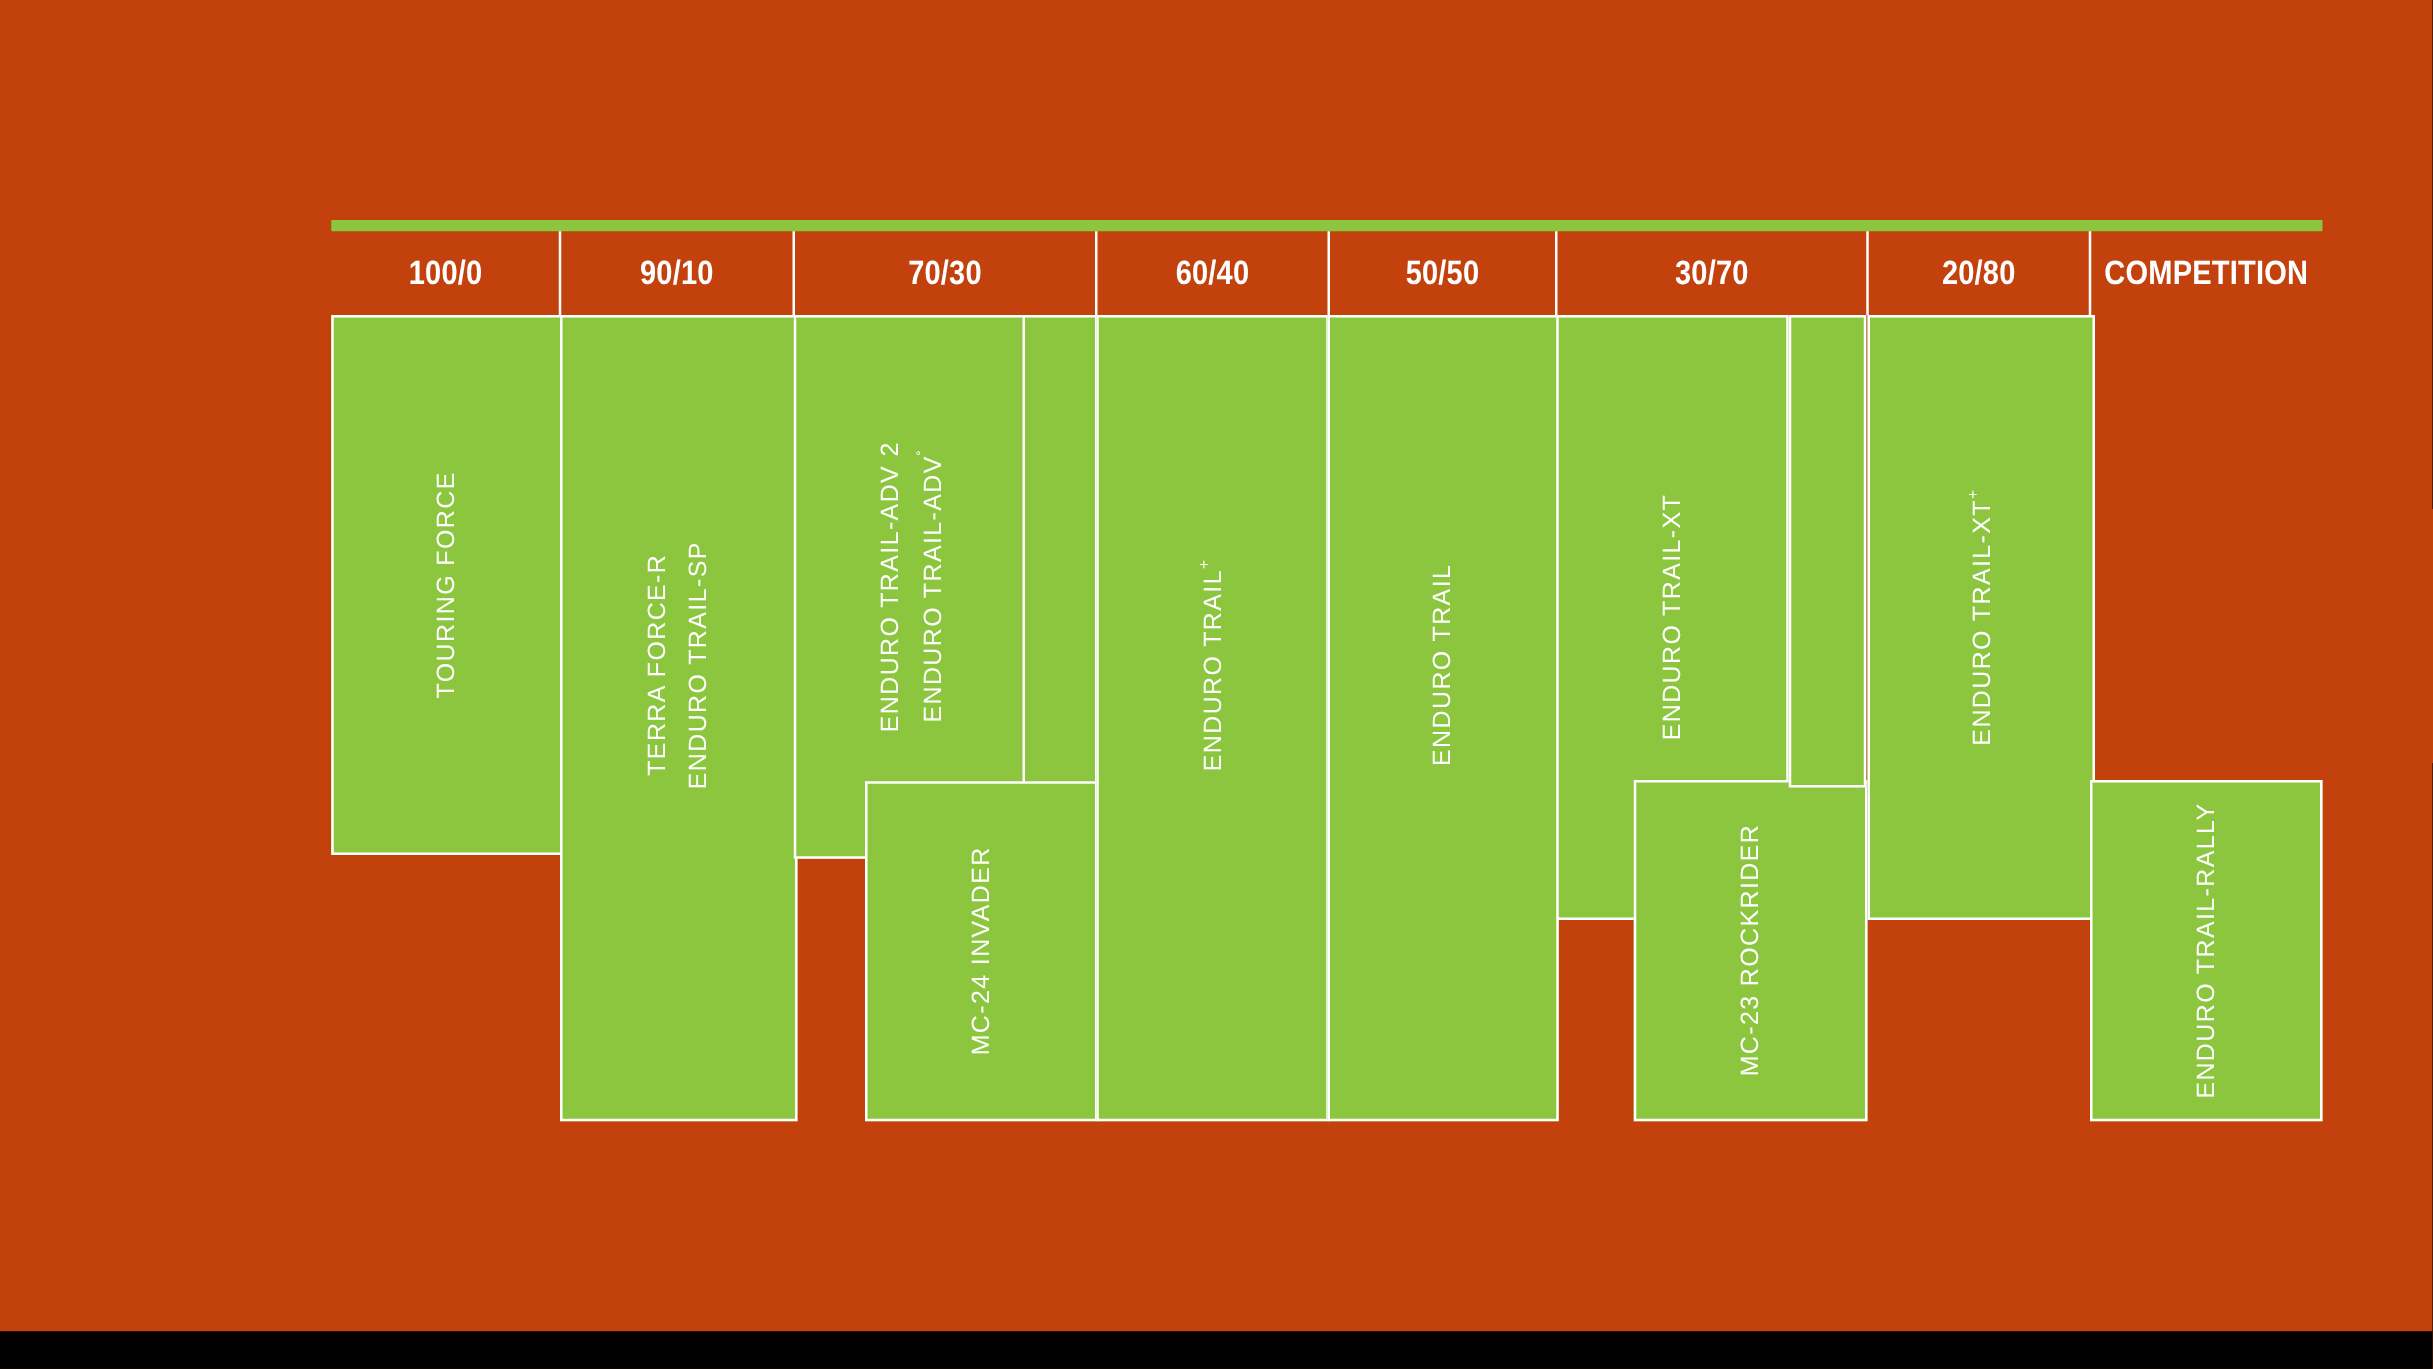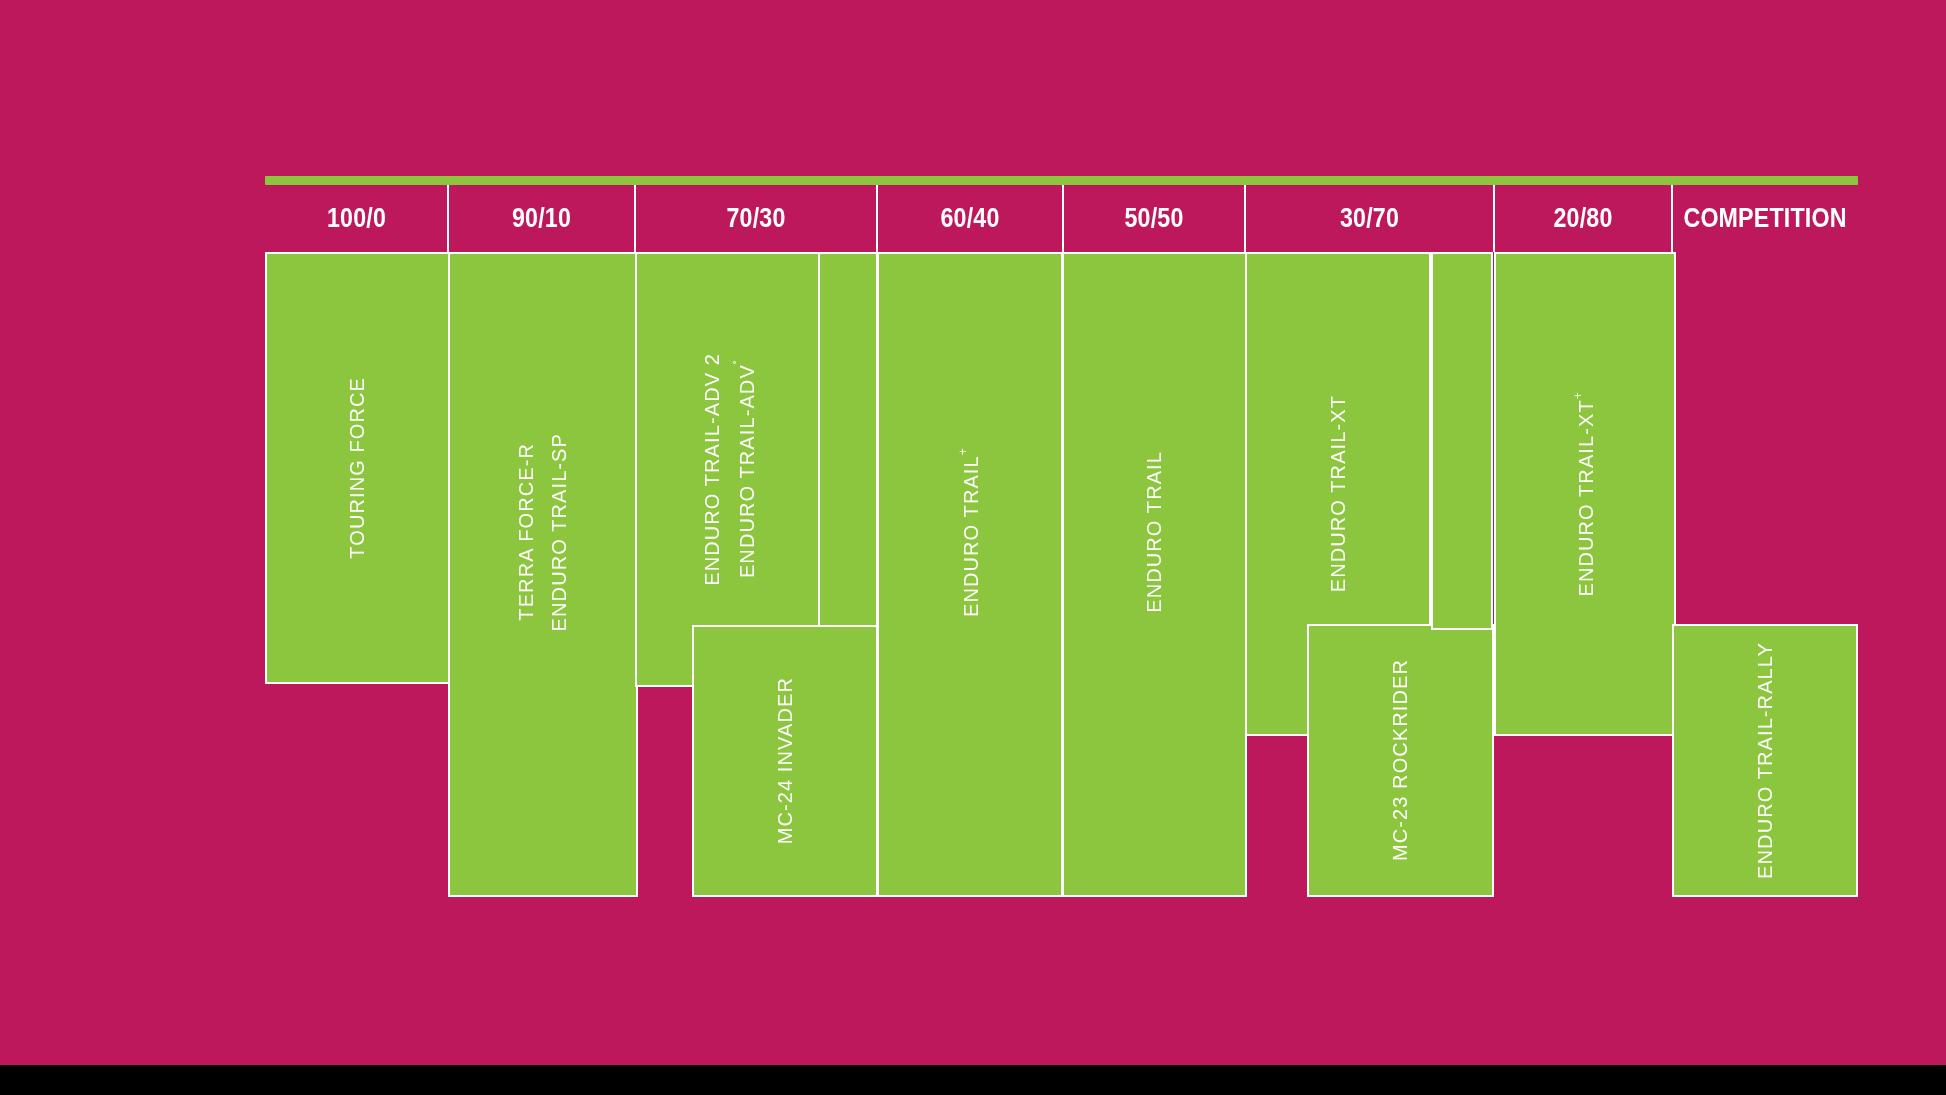--- a/index.html
+++ b/index.html
@@ -2,21 +2,21 @@
 <html><head>
 <meta charset="utf-8">
 <title>Tire Range Chart</title>
 <style>
   html,body{margin:0;padding:0;background:#000;}
   body{
     width:1946px;height:1095px;position:relative;overflow:hidden;
     font-family:"Liberation Sans", sans-serif;
     -webkit-font-smoothing:antialiased;
   }
-  #stage{position:absolute;left:0;top:0;width:1946px;height:1065px;background:#be185d;}
+  #stage{position:absolute;left:0;top:0;width:1946px;height:1065px;background:#c2410c;}
 
   
   .accent-bar{
     position:absolute;
     background:#8CC63E;
     border-radius:1px;
   }
 
   
   .header-band{position:absolute;}

